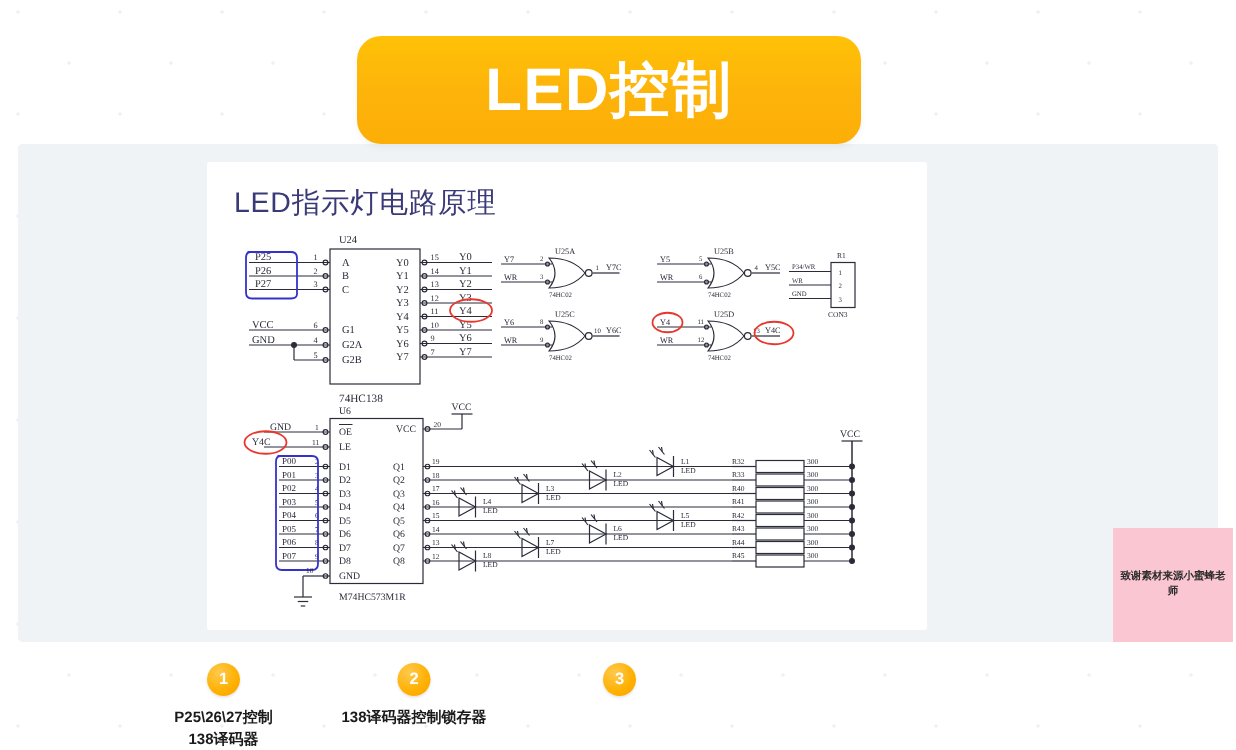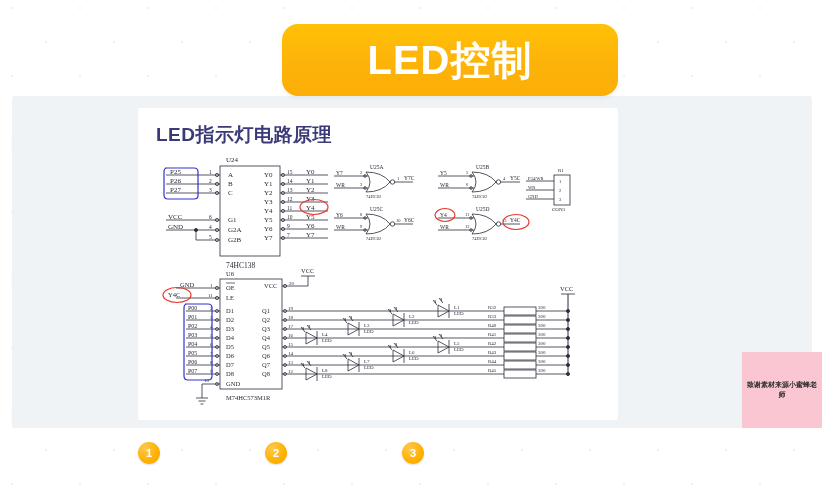--- a/index.html
+++ b/index.html
@@ -31,41 +31,40 @@
     border-radius: 3px;
   }
   
   #title-banner {
     position: absolute;
     left: 238px; top: 24px; width: 336px; height: 72px;
     background: linear-gradient(180deg, #ffc107 0%, #fdb30a 55%, #fcae06 100%);
     border-radius: 16px;
     display: flex; align-items: center; justify-content: center;
     box-shadow: 0 2px 5px rgba(0,0,0,0.05);
-    margin-left: 44px;
   }
   #title-text {
     color: #ffffff;
     font-size: 40px;
     font-weight: bold;
     letter-spacing: 1px;
     line-height: 1;
   }
   
   #schematic-card {
     position: absolute;
     left: 138px; top: 108px; width: 480px; height: 312px;
     background: #ffffff;
     border-radius: 2px;
   }
   #section-heading {
     position: absolute;
     left: 18px; top: 14px;
     font-size: 19px;
-    font-weight: bold;
+    font-weight: normal;
     color: #3b3a78;
     letter-spacing: 0.5px;
   }
   #schematic-svg {
     position: absolute; left: 0; top: 40px;
   }
   
   #credit-box {
     position: absolute;
     left: 742px; top: 352px; width: 80px; height: 76px;
@@ -563,21 +562,24 @@
       </g>
     </svg>
   </div>
 
   <div id="credit-box">
     <div id="credit-text">致谢素材来源小蜜蜂老师</div>
   </div>
 
   <div class="callout" id="callout-1">
     <div class="callout-badge">1</div>
+    <div class="callout-label">P25\26\27控制
+138译码器</div>
   </div>
   <div class="callout" id="callout-2">
     <div class="callout-badge">2</div>
+    <div class="callout-label">138译码器控制锁存器</div>
   </div>
   <div class="callout" id="callout-3">
     <div class="callout-badge">3</div>
   </div>
 
 </div>
 
 </body></html>

